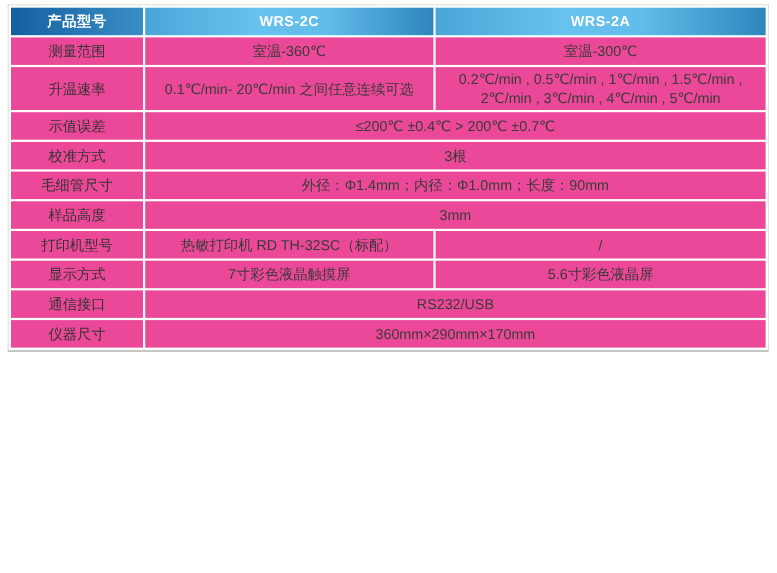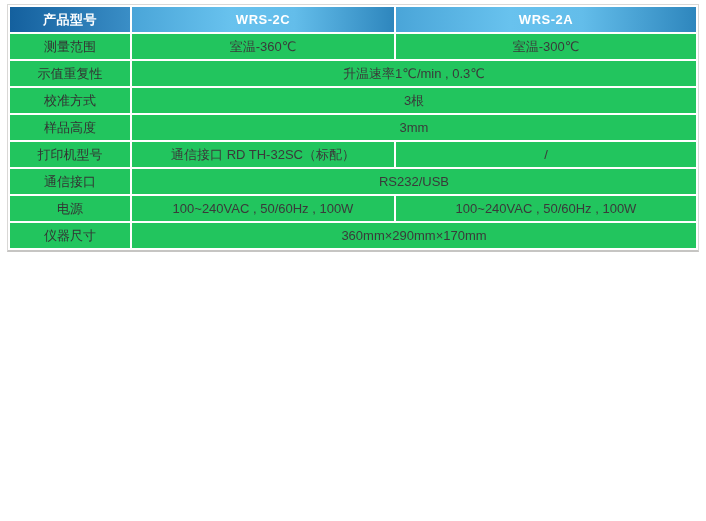--- a/index.html
+++ b/index.html
@@ -44,21 +44,21 @@
     height: 21px;
     letter-spacing: 0.5px;
   }
   th.h-label {
     background: linear-gradient(to right, #14609e, #3a8ec6);
   }
   th.h-product {
     background: linear-gradient(to right, #4aa5d8 0%, #68c2ee 38%, #63bdea 62%, #2e86bd 100%);
   }
   td {
-    background: #22c55e;
+    background: #ec4899;
     color: #3a3a3a;
     height: 21px;
   }
   td.label-cell {
     color: #333333;
   }
 </style>
 </head>
 <body>
 
@@ -77,44 +77,53 @@
           <th class="h-product">WRS-2A</th>
         </tr>
       </thead>
       <tbody>
           <tr>
             <td class="label-cell">测量范围</td>
             <td>室温-360℃</td>
             <td>室温-300℃</td>
           </tr>
           <tr>
-            <td class="label-cell">示值重复性</td>
-            <td colspan="2">升温速率1℃/min , 0.3℃</td>
+            <td class="label-cell">升温速率</td>
+            <td>0.1℃/min- 20℃/min 之间任意连续可选</td>
+            <td>0.2℃/min , 0.5℃/min , 1℃/min , 1.5℃/min , 2℃/min , 3℃/min , 4℃/min , 5℃/min</td>
+          </tr>
+          <tr>
+            <td class="label-cell">示值误差</td>
+            <td colspan="2">≤200℃ ±0.4℃ &gt; 200℃ ±0.7℃</td>
           </tr>
           <tr>
             <td class="label-cell">校准方式</td>
             <td colspan="2">3根</td>
+          </tr>
+          <tr>
+            <td class="label-cell">毛细管尺寸</td>
+            <td colspan="2">外径：Φ1.4mm；内径：Φ1.0mm；长度：90mm</td>
           </tr>
           <tr>
             <td class="label-cell">样品高度</td>
             <td colspan="2">3mm</td>
           </tr>
           <tr>
             <td class="label-cell">打印机型号</td>
-            <td>通信接口 RD TH-32SC（标配）</td>
+            <td>热敏打印机 RD TH-32SC（标配）</td>
             <td>/</td>
+          </tr>
+          <tr>
+            <td class="label-cell">显示方式</td>
+            <td>7寸彩色液晶触摸屏</td>
+            <td>5.6寸彩色液晶屏</td>
           </tr>
           <tr>
             <td class="label-cell">通信接口</td>
             <td colspan="2">RS232/USB</td>
-          </tr>
-          <tr>
-            <td class="label-cell">电源</td>
-            <td>100~240VAC , 50/60Hz , 100W</td>
-            <td>100~240VAC , 50/60Hz , 100W</td>
           </tr>
           <tr>
             <td class="label-cell">仪器尺寸</td>
             <td colspan="2">360mm×290mm×170mm</td>
           </tr>
         </tbody>
     </table>
   </div>
 </div>
 

